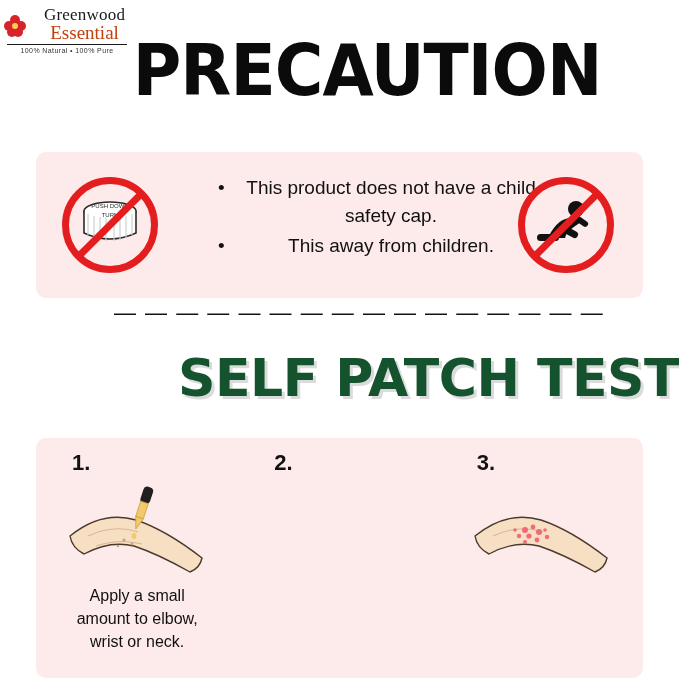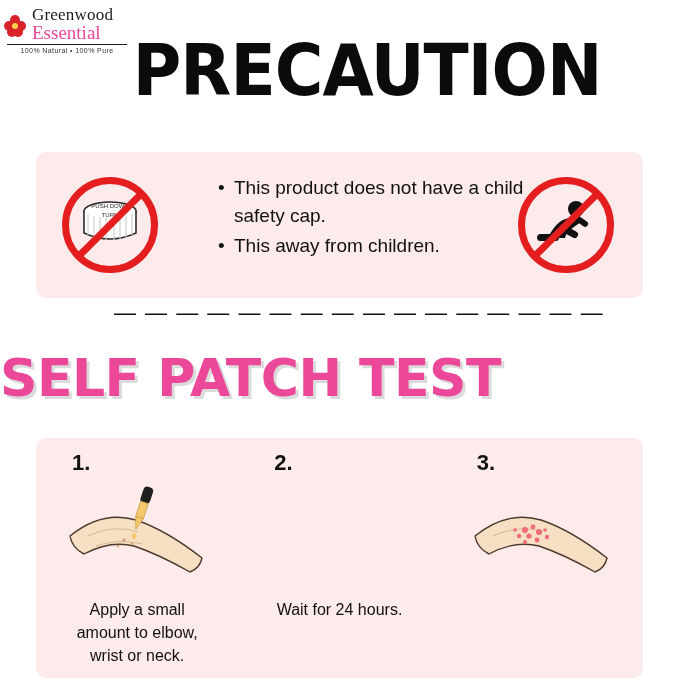--- a/index.html
+++ b/index.html
@@ -48,34 +48,34 @@
   .logo-flower .p3 { left: 12px; top: 6px; }
   .logo-flower .p4 { left: 3px; top: 12px; }
   .logo-flower .p5 { left: 9px; top: 12px; }
   .logo-flower .core {
     width: 6px; height: 6px;
     left: 8px; top: 8px;
     background: #f7d24a;
     z-index: 2;
   }
   .logo-words {
-    margin-left: 6px;
-    text-align: left;
+    margin-left: 18px;
+    text-align: center;
     line-height: 1.0;
   }
   .logo-words .l1 {
     font-family: "Liberation Serif", serif;
     font-size: 17px;
     letter-spacing: 0.2px;
     color: #1a1a1a;
   }
   .logo-words .l2 {
     font-family: "Liberation Serif", serif;
     font-size: 19px;
-    color: #ec4899;
+    color: #c2410c;
   }
   .logo-tag {
     margin-top: 2px;
     border-top: 1.5px solid #1a1a1a;
     padding-top: 2px;
     font-size: 7px;
     letter-spacing: 0.4px;
     color: #333333;
     width: 120px;
     margin-left: 3px;
@@ -95,26 +95,26 @@
     font-size: 72px;
     letter-spacing: -1px;
     color: #0b0b0b;
     transform: scaleX(0.92);
   }
   .title-patch {
     position: absolute;
     left: 0;
     top: 348px;
     width: 679px;
-    text-align: left;
+    text-align: right;
     font-family: "DejaVu Sans", sans-serif;
     font-weight: bold;
     font-size: 52px;
     letter-spacing: -0.5px;
-    color: #ec4899;
+    color: #14532d;
     text-shadow: 3px 3px 0 rgba(190,190,190,0.55);
   }
 
   
   .panel-precaution {
     position: absolute;
     left: 36px;
     top: 152px;
     width: 607px;
     height: 146px;
@@ -135,20 +135,21 @@
     align-items: flex-start;
     margin-bottom: 2px;
   }
   .prec-bullet {
     flex: 0 0 16px;
     font-size: 19px;
     line-height: 28px;
   }
   .prec-body {
     flex: 1;
+    text-align: center;
   }
 
   
   .nosign {
     position: absolute;
     width: 96px;
     height: 96px;
     border-radius: 50%;
     border: 7px solid #e41e1e;
     box-sizing: border-box;
@@ -225,21 +226,21 @@
   .step-art {
     position: absolute;
     left: 50%;
     top: 46px;
     transform: translateX(-50%);
   }
   .step-caption {
     position: absolute;
     left: 8px;
     right: 8px;
-    top: 160px;
+    top: 146px;
     text-align: center;
     font-size: 16px;
     line-height: 23px;
     color: #111111;
   }
   .step-caption.narrow { padding: 0 22px; }
 </style>
 </head>
 <body>
 
@@ -327,21 +328,20 @@
             <path d="M76 34 L84 34 L80 46 Z" fill="#f3c96b" stroke="#caa24a" stroke-width="0.8"></path>
           </g>
           <ellipse cx="72" cy="52" rx="2.4" ry="3" fill="#f3c96b"></ellipse>
         </svg>
       </div>
       <div class="step-caption narrow">Apply a small amount  to elbow, wrist or neck.</div>
     </div>
 
     <div class="step">
       <div class="step-num">2.</div>
-      <div class="step-caption">Wait for 24 hours.</div>
     </div>
 
     <div class="step">
       <div class="step-num">3.</div>
       <div class="step-art">
         <svg width="150" height="100" viewBox="0 0 150 100" xmlns="http://www.w3.org/2000/svg">
           <path d="M8 52 Q40 26 74 36 Q104 46 140 74 Q138 84 128 88 Q96 70 72 62 Q48 56 22 70 Q10 64 8 52 Z" fill="#f7dfc4" stroke="#4a3a2c" stroke-width="1.4"></path>
           <path d="M26 52 Q52 40 76 48" fill="none" stroke="#d8b894" stroke-width="1.1"></path>
           <g fill="#ef6a7a">
             <circle cx="58" cy="46" r="3"></circle>

